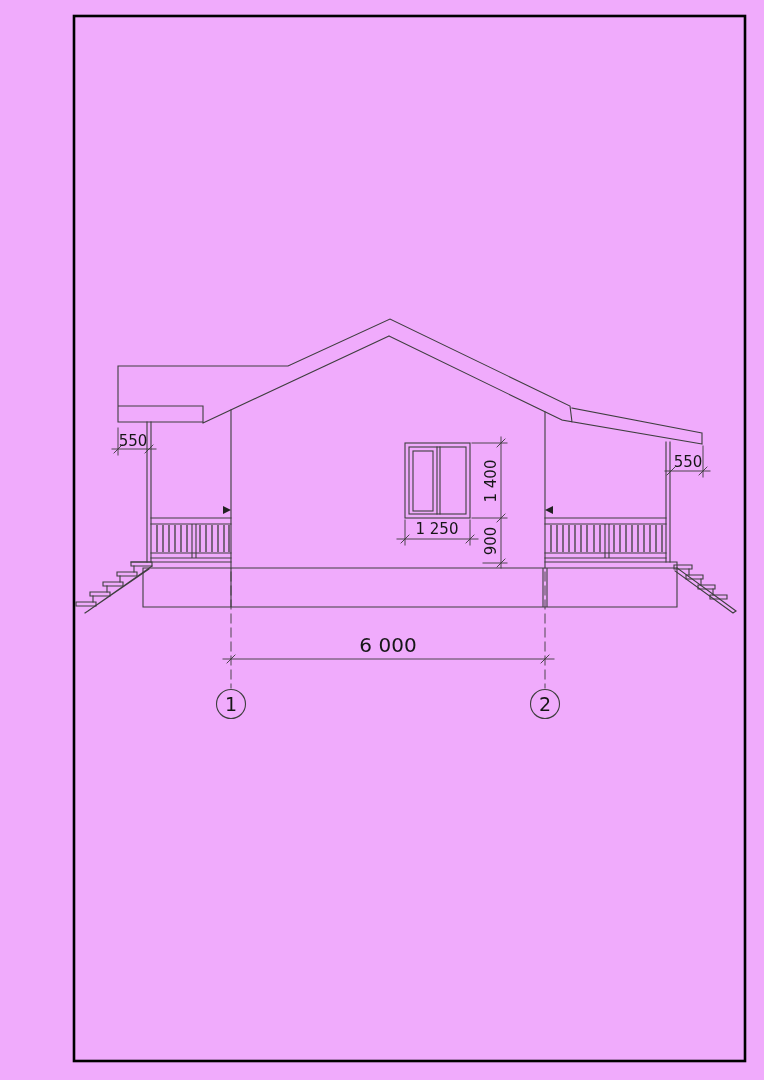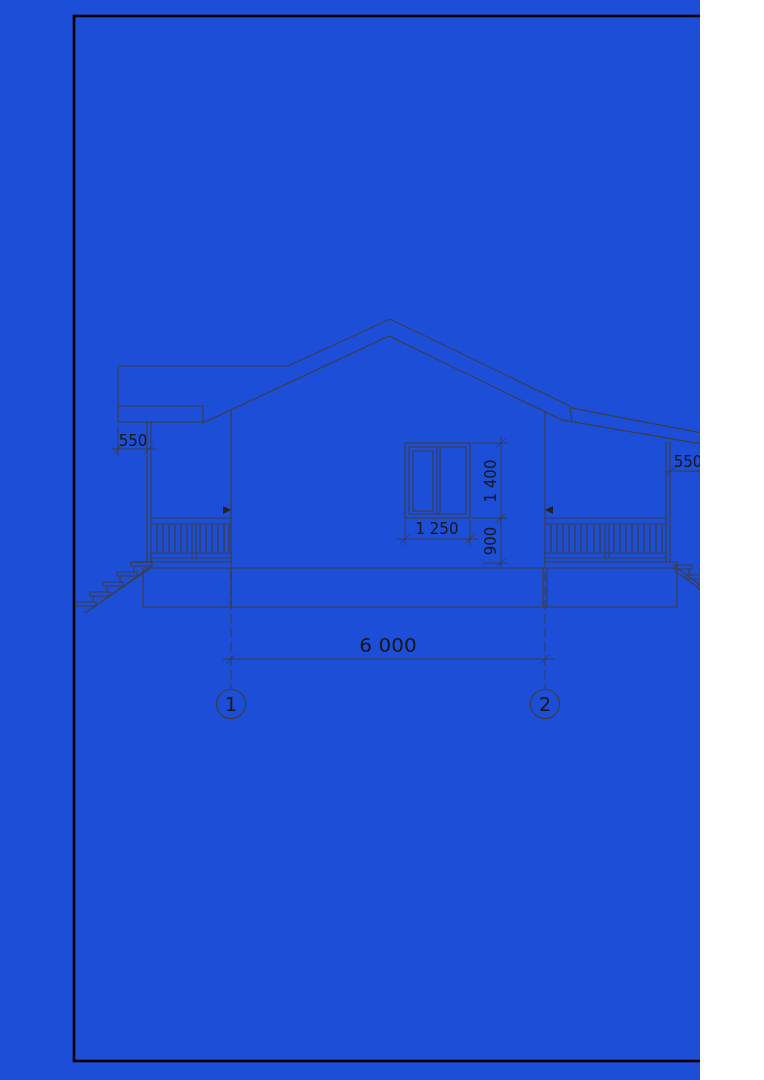--- a/index.html
+++ b/index.html
@@ -1,16 +1,16 @@
 <!DOCTYPE html>
 <html><head>
 <meta charset="utf-8">
 <style>
   html,body{margin:0;padding:0;background:#ffffff;}
-  .page{position:relative;width:700px;height:1080px;background:#1d4ed8;overflow:hidden;}
+  .page{position:relative;width:764px;height:1080px;background:#f0abfc;overflow:hidden;}
   svg{position:absolute;left:0;top:0;display:block;}
   .l{fill:none;stroke:#3e3e3e;stroke-width:1.1;stroke-linecap:square;}
   .bal{fill:none;stroke:#3e3e3e;stroke-width:1.3;}
   .d{fill:none;stroke:#3a3a3a;stroke-width:0.9;stroke-linecap:square;}
   .dash{stroke-dasharray:9 5;}
   .frame{fill:none;stroke:#000000;stroke-width:2.6;}
   text{fill:#161616;font-family:"DejaVu Sans","Liberation Sans",sans-serif;}
   .t15{font-size:15px;text-anchor:middle;}
   .t20{font-size:20px;text-anchor:middle;}
   .t19{font-size:19px;text-anchor:middle;}

